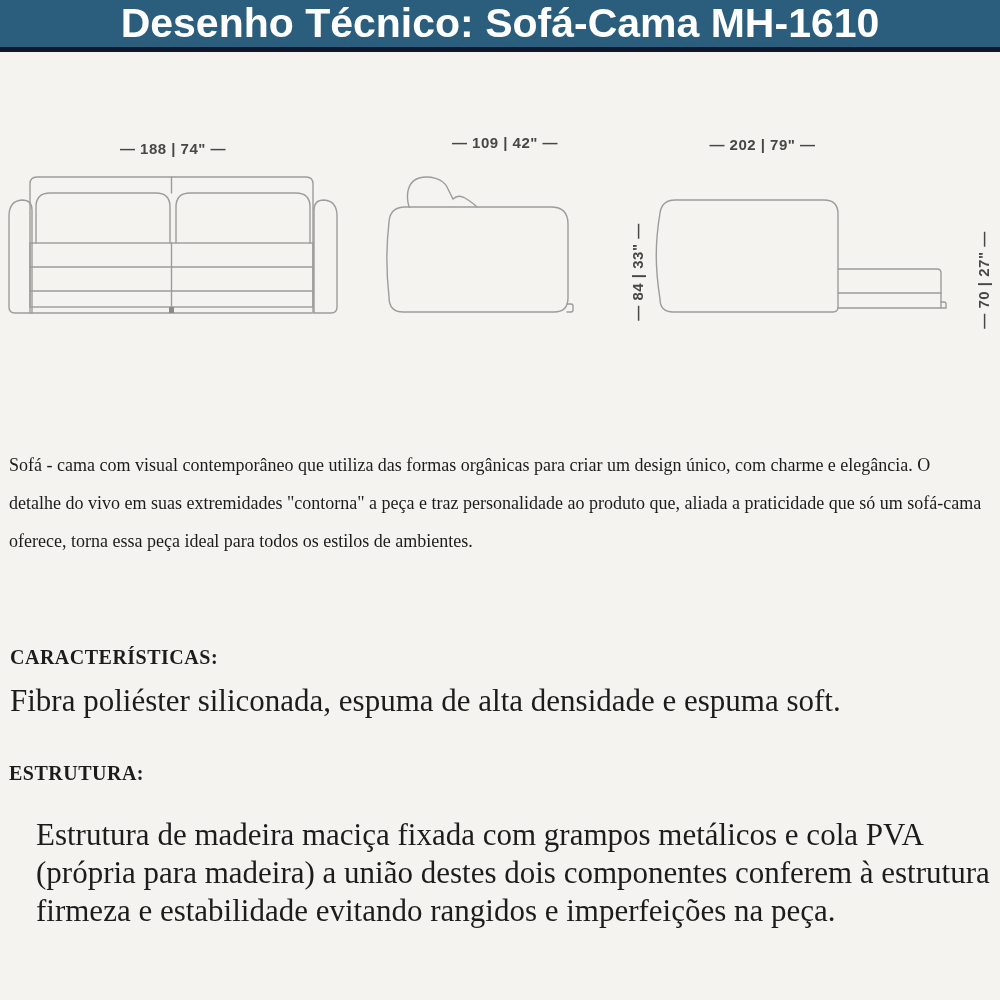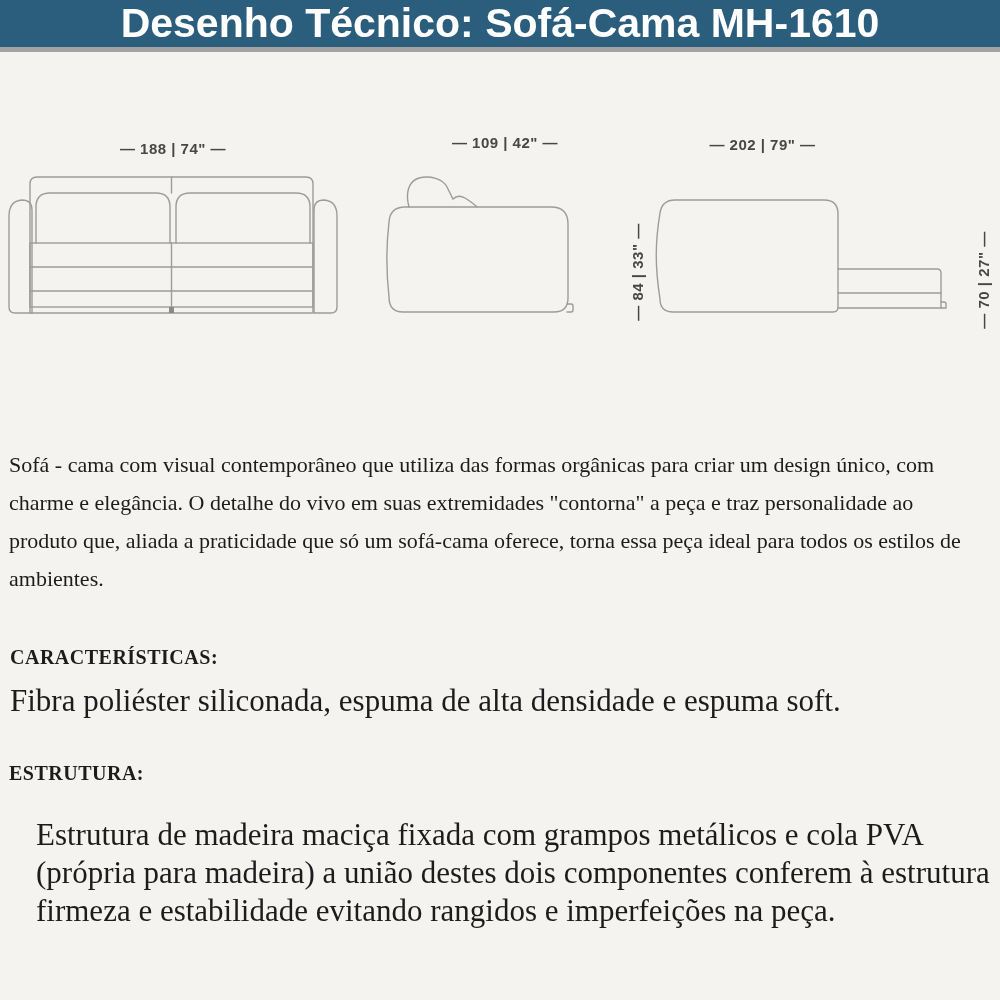--- a/index.html
+++ b/index.html
@@ -10,21 +10,21 @@
     color: #1c1c1c;
     position: relative;
     overflow: hidden;
   }
   .page { position: relative; width: 1000px; height: 1000px; }
 
   
   .header {
     position: absolute; left: 0; top: 0; width: 1000px; height: 52px;
     background: #2a5e7c;
-    border-bottom: 5px solid #a3a3a3;
+    border-bottom: 5px solid #0f172a;
     display: flex; align-items: center; justify-content: center;
   }
   .header h1 {
     font-family: "Liberation Sans", sans-serif;
     font-weight: 700;
     font-size: 41px;
     color: #ffffff;
     letter-spacing: 0px;
     white-space: nowrap;
   }
@@ -46,21 +46,21 @@
     line-height: 18px;
   }
   .dim-label.vertical {
     transform: rotate(-90deg);
     transform-origin: center center;
   }
 
   
   .descr {
     position: absolute; left: 9px; top: 446px; width: 975px;
-    font-size: 22px; line-height: 38px;
+    font-size: 18px; line-height: 38px;
   }
   .section-heading {
     position: absolute;
     font-weight: 700; font-size: 20px; letter-spacing: 0.5px;
     line-height: 26px;
   }
   .section-text {
     position: absolute;
     font-size: 31px; line-height: 38px;
   }

